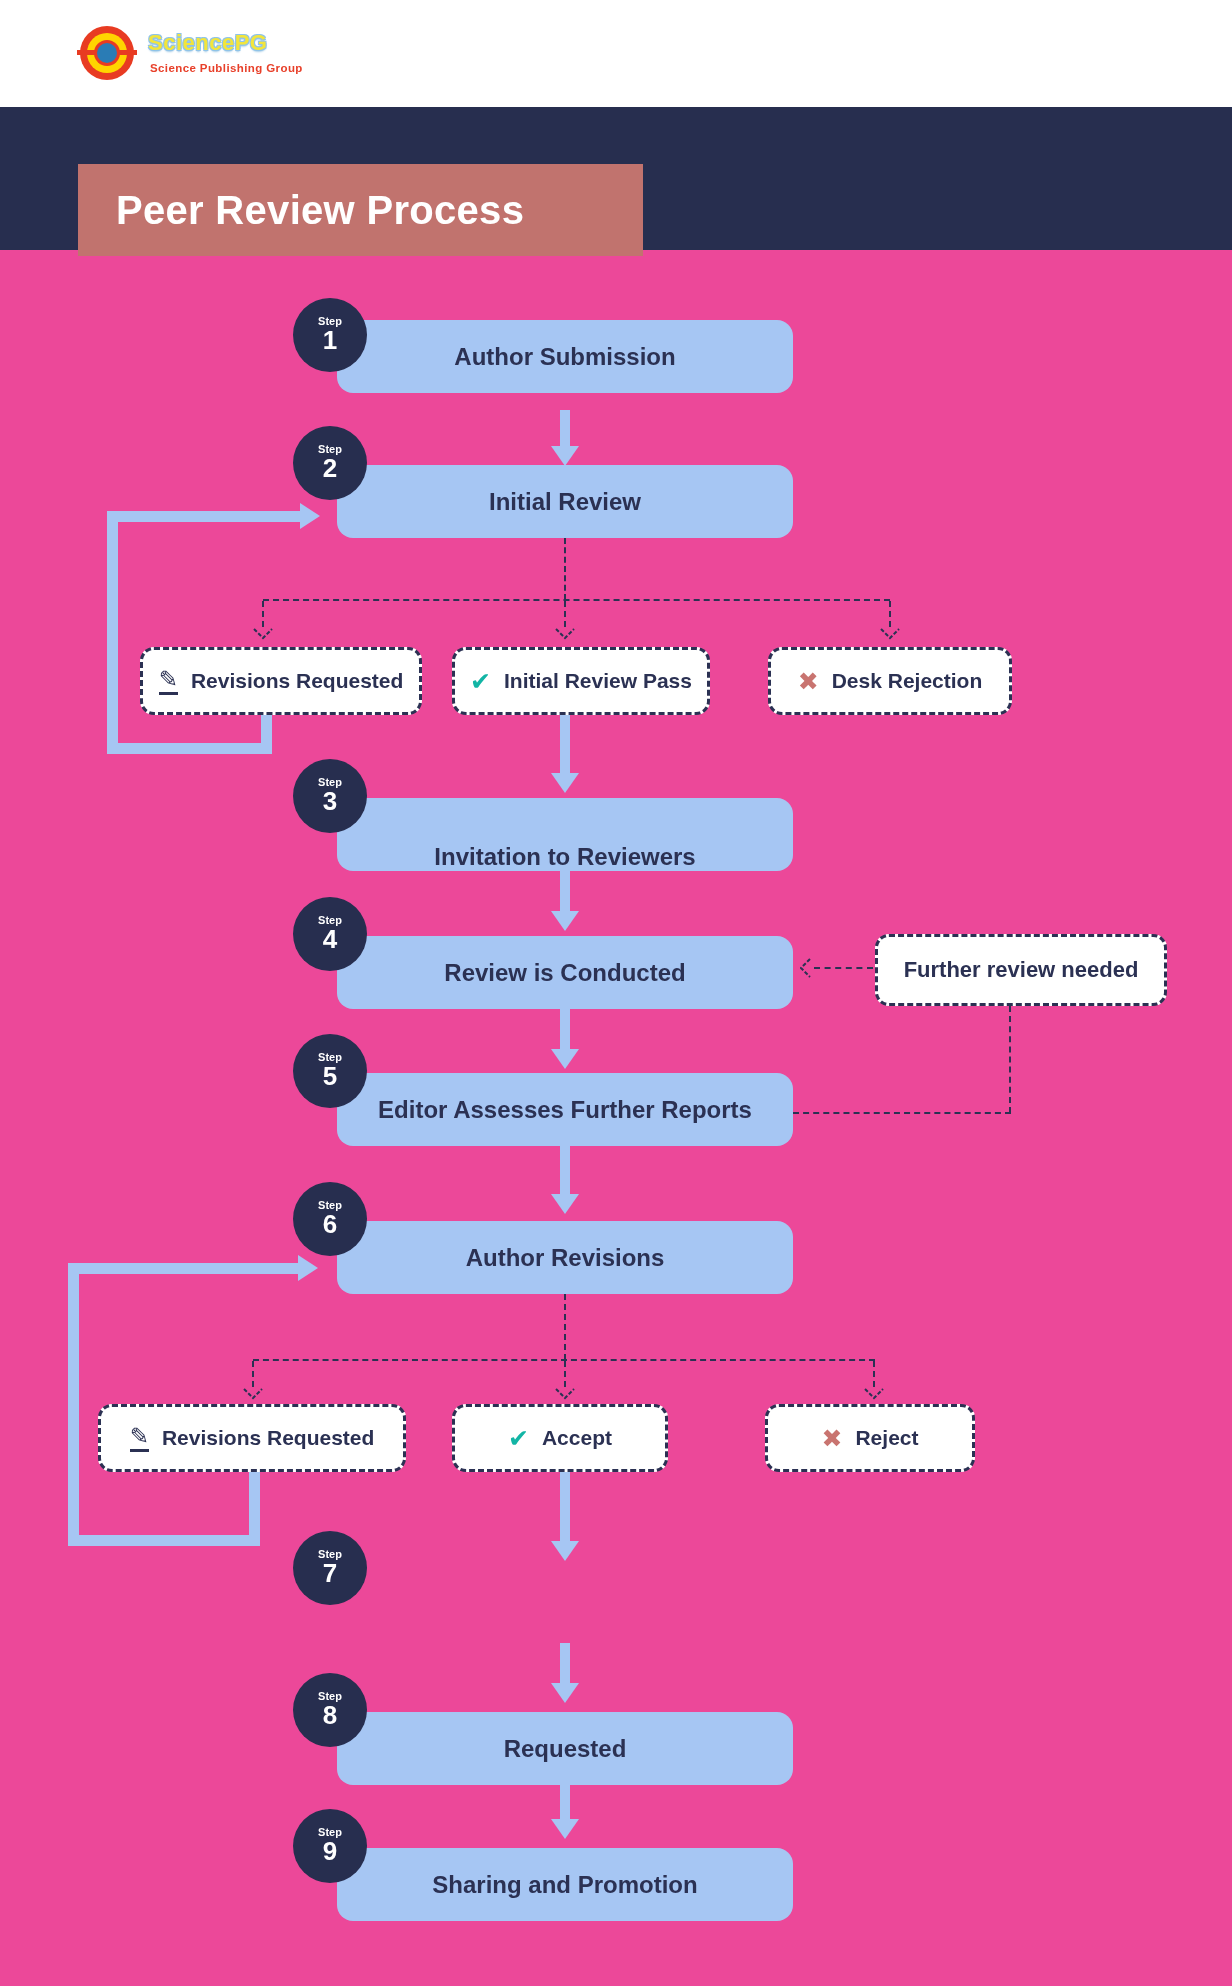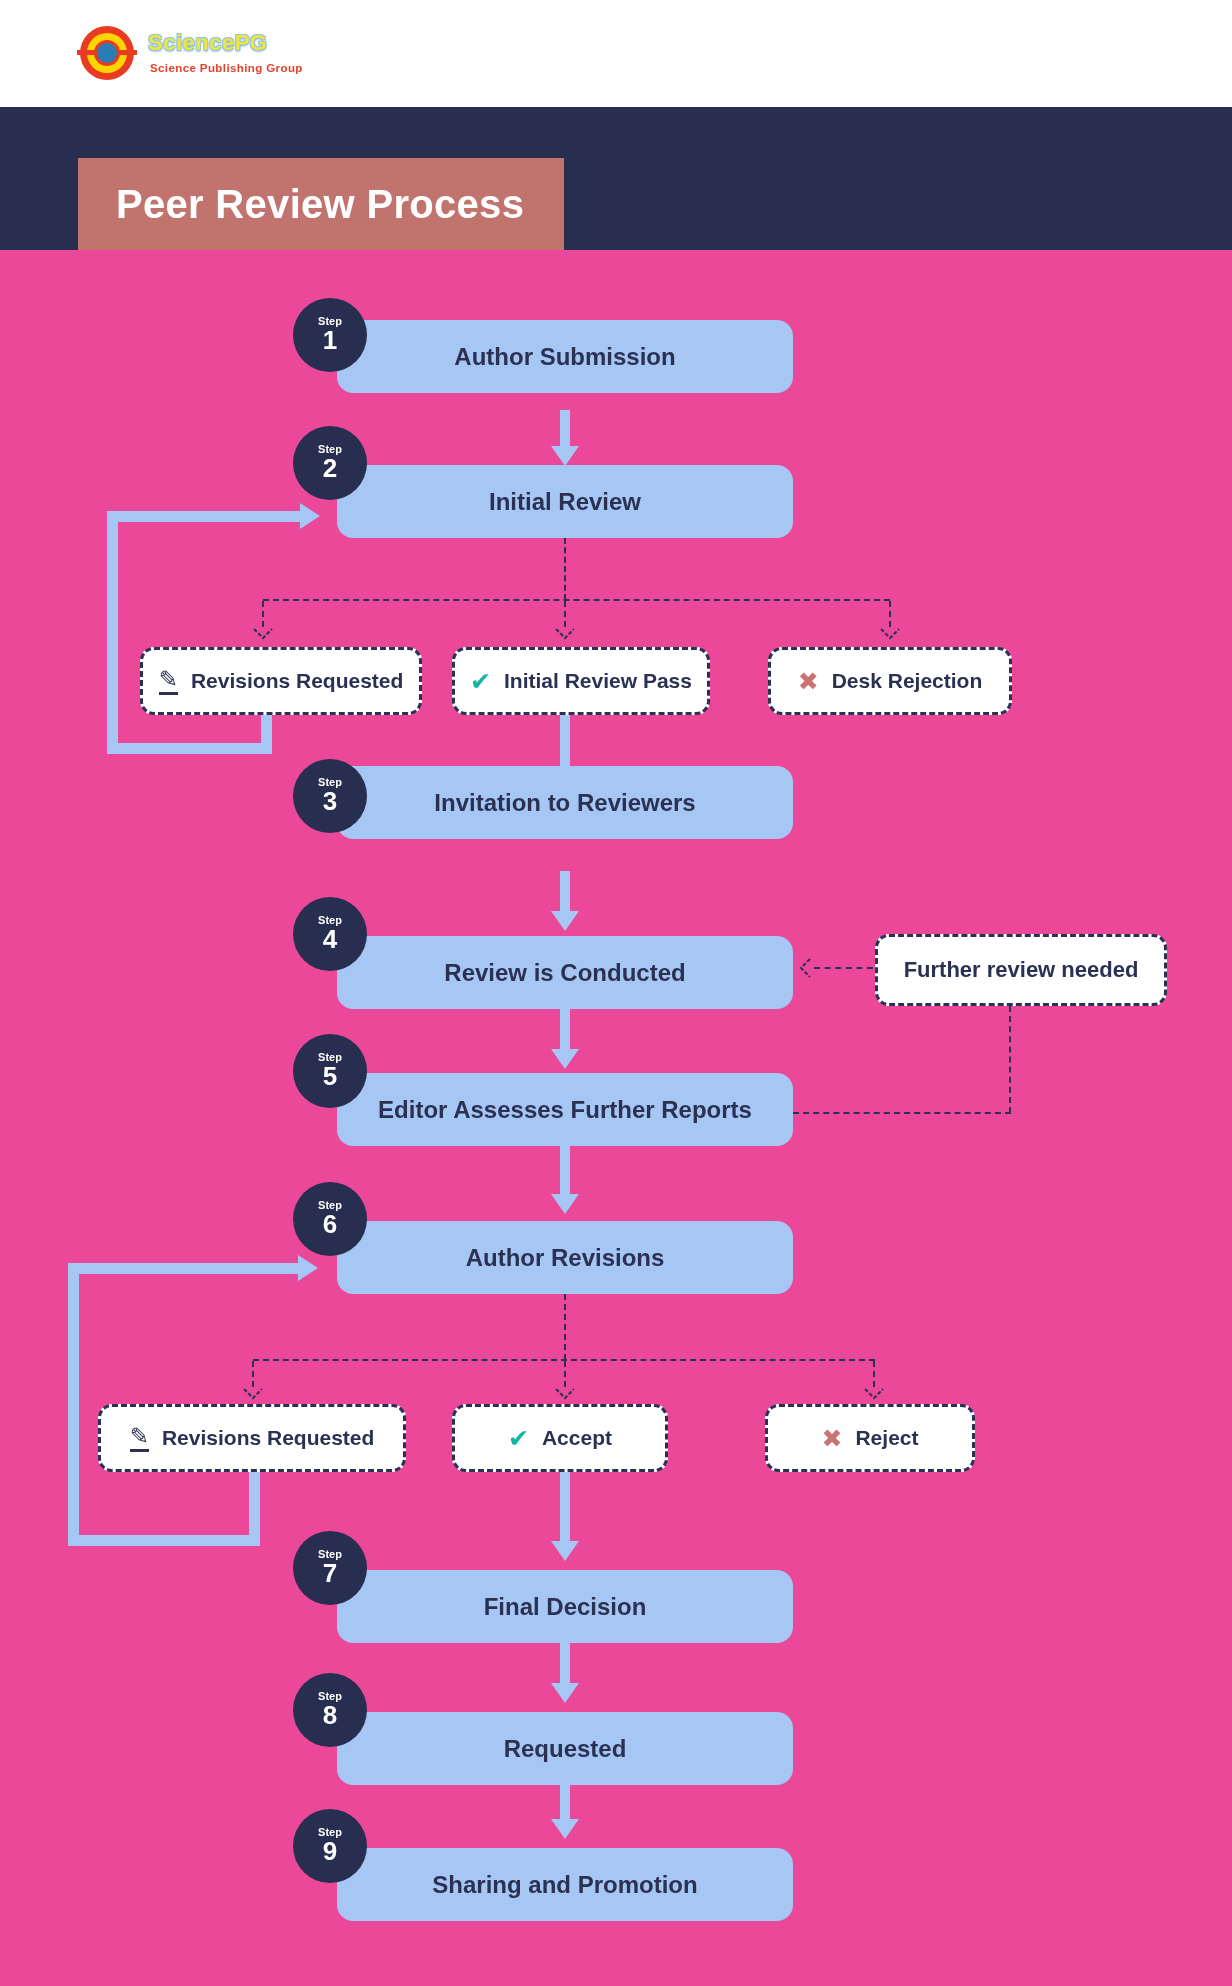--- a/index.html
+++ b/index.html
@@ -22,21 +22,21 @@
   .em-ring2{position:absolute;inset:14px;border-radius:50%;background:#e83b22;}
   .em-core{position:absolute;inset:17px;border-radius:50%;background:#2a7cb5;}
   .em-bar{position:absolute;left:-3px;right:-3px;top:50%;height:5px;margin-top:-3px;background:#e83b22;}
   .logo-name{position:absolute;left:148px;top:30px;font-size:22px;font-weight:bold;color:#f2e53c;
              text-shadow:-1px -1px 0 #8fc3e8,1px -1px 0 #8fc3e8,-1px 1px 0 #8fc3e8,1px 1px 0 #8fc3e8,0 2px 2px #9fc9e6;
              letter-spacing:.5px;}
   .logo-tagline{position:absolute;left:150px;top:62px;font-size:11.5px;font-weight:bold;color:#e8402a;letter-spacing:.4px;}
 
   
   .band{position:absolute;left:0;top:107px;width:1232px;height:143px;background:var(--navy);}
-  .title-box{position:absolute;left:78px;top:51px;width:486px;height:92px;background:var(--salmon);
+  .title-box{position:absolute;left:78px;top:57px;width:565px;height:92px;background:var(--salmon);
              display:flex;align-items:center;}
   .title-box h1{font-size:40px;font-weight:bold;color:#ffffff;padding-left:38px;letter-spacing:.3px;}
 
   
   .sbox{position:absolute;left:337px;width:456px;height:73px;background:var(--blue);border-radius:16px;
         display:flex;align-items:center;justify-content:center;font-size:24px;font-weight:bold;color:var(--ink);
         white-space:nowrap;}
   .badge{position:absolute;width:74px;height:74px;border-radius:50%;background:var(--navy);color:#fff;
          display:flex;flex-direction:column;align-items:center;justify-content:center;line-height:1.05;}
   .badge-word{font-size:11px;font-weight:bold;}
@@ -135,21 +135,21 @@
 
   <div class="lseg" style="left:261px;top:715px;width:11px;height:39px;"></div>
   <div class="lseg" style="left:107px;top:743px;width:165px;height:11px;"></div>
   <div class="lseg" style="left:107px;top:511px;width:11px;height:243px;"></div>
   <div class="lseg" style="left:107px;top:511px;width:193px;height:11px;"></div>
   <div class="lhead-r" style="left:300px;top:503px;"></div>
 
   <div class="bline" style="top:715px;height:60px;"></div>
   <div class="bhead" style="top:773px;"></div>
 
-  <div class="sbox" style="top:766px;">
+  <div class="sbox" style="top:798px;align-items:flex-end;">
     <span>Invitation to Reviewers</span>
   </div>
   <div class="badge" style="left:293px;top:759px;">
     <span class="badge-word">Step</span>
     <span class="badge-num">3</span>
   </div>
   <div class="bline" style="top:871px;height:42px;"></div>
   <div class="bhead" style="top:911px;"></div>
 
   <div class="sbox" style="top:936px;text-align:right;">
@@ -220,23 +220,20 @@
 
   <div class="lseg" style="left:249px;top:1472px;width:11px;height:74px;"></div>
   <div class="lseg" style="left:68px;top:1535px;width:192px;height:11px;"></div>
   <div class="lseg" style="left:68px;top:1263px;width:11px;height:283px;"></div>
   <div class="lseg" style="left:68px;top:1263px;width:230px;height:11px;"></div>
   <div class="lhead-r" style="left:298px;top:1255px;"></div>
 
   <div class="bline" style="top:1472px;height:71px;"></div>
   <div class="bhead" style="top:1541px;"></div>
 
-  <div class="sbox" style="top:1570px;">
-    <span>Final Decision</span>
-  </div>
   <div class="badge" style="left:293px;top:1531px;">
     <span class="badge-word">Step</span>
     <span class="badge-num">7</span>
   </div>
   <div class="bline" style="top:1643px;height:42px;"></div>
   <div class="bhead" style="top:1683px;"></div>
 
   <div class="sbox" style="top:1712px;">
     <span>Requested</span>
   </div>

